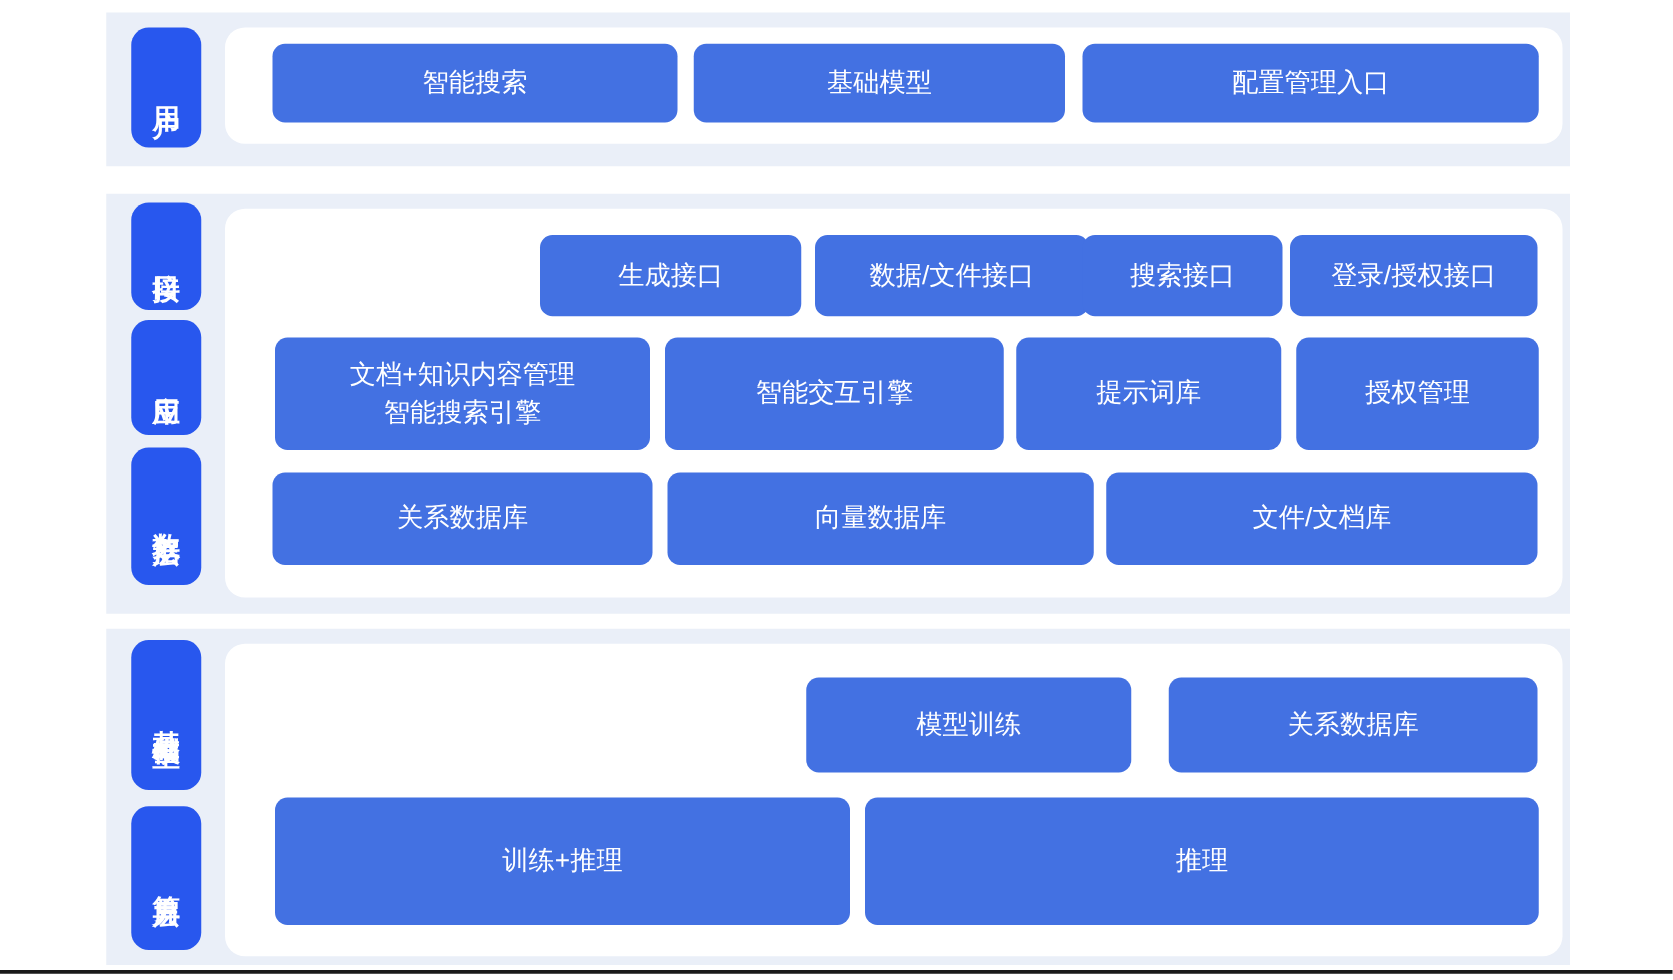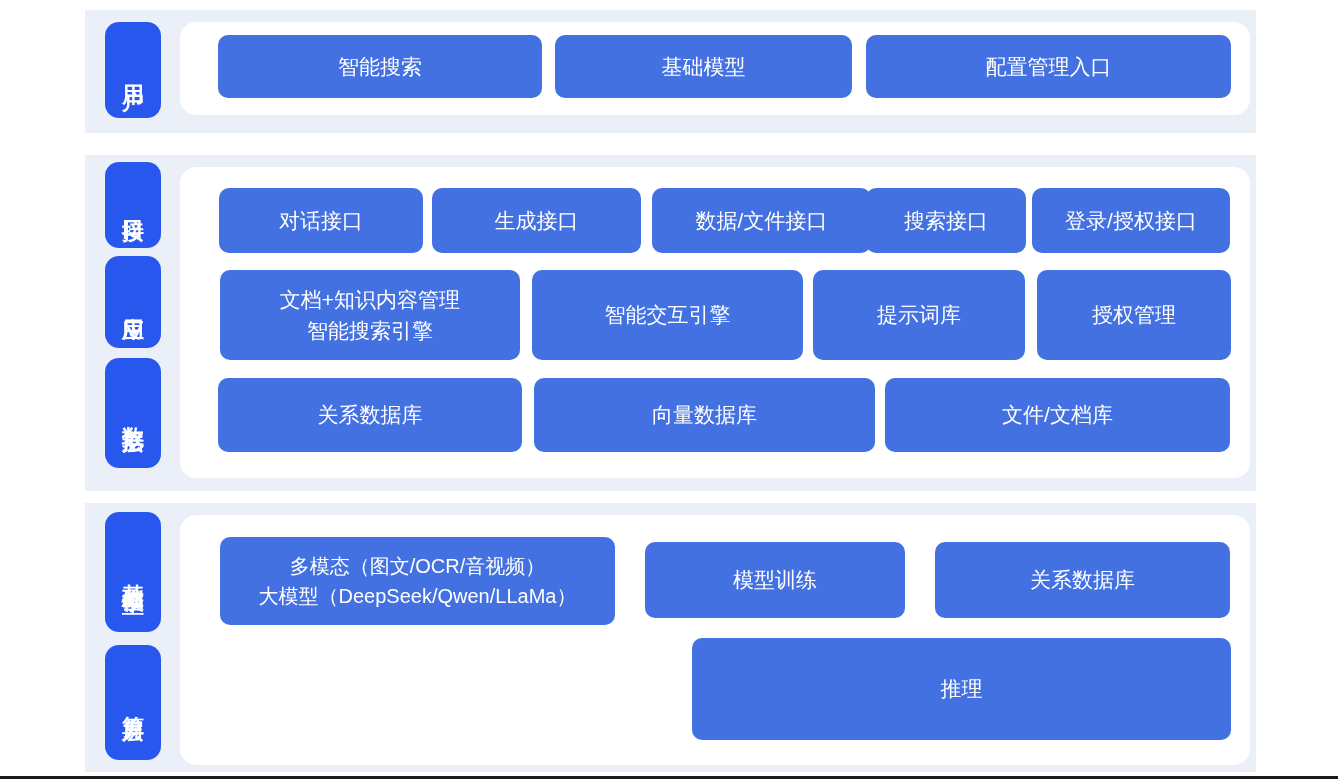--- a/index.html
+++ b/index.html
@@ -47,21 +47,20 @@
   <div class="side-label" style="top:162px;height:86px">
     <span class="vtext">接口</span>
   </div>
   <div class="side-label" style="top:256px;height:92px">
     <span class="vtext">应用</span>
   </div>
   <div class="side-label" style="top:358px;height:110px">
     <span class="vtext">数据层</span>
   </div>
 
-  <div class="box" style="left:219px;top:188px;width:204px;height:65px">对话接口</div>
   <div class="box" style="left:432px;top:188px;width:209px;height:65px">生成接口</div>
   <div class="box" style="left:652px;top:188px;width:219px;height:65px">数据/文件接口</div>
   <div class="box" style="left:866px;top:188px;width:160px;height:65px">搜索接口</div>
   <div class="box" style="left:220px;top:270px;width:300px;height:90px">文档+知识内容管理
 智能搜索引擎</div>
 
   <div class="box" style="left:1032px;top:188px;width:198px;height:65px">登录/授权接口</div>
   <div class="box" style="left:532px;top:270px;width:271px;height:90px">智能交互引擎</div>
   <div class="box" style="left:813px;top:270px;width:212px;height:90px">提示词库</div>
   <div class="box" style="left:1037px;top:270px;width:194px;height:90px">授权管理</div>
@@ -72,21 +71,20 @@
 
   <div class="band" style="top:503px;height:269px"></div>
   <div class="panel" style="left:180px;top:515px;width:1070px;height:250px"></div>
   <div class="side-label" style="top:512px;height:120px">
     <span class="vtext">基础模型</span>
   </div>
   <div class="side-label" style="top:645px;height:115px">
     <span class="vtext">算力层</span>
   </div>
 
-  <div class="box" style="left:220px;top:537px;width:395px;height:88px;font-size:20px">多模态（图文/OCR/音视频）
-大模型（DeepSeek/Qwen/LLaMa）</div>
   <div class="box" style="left:645px;top:542px;width:260px;height:76px">模型训练</div>
   <div class="box" style="left:935px;top:542px;width:295px;height:76px">关系数据库</div>
 
+  <div class="box" style="left:220px;top:638px;width:460px;height:102px">训练+推理</div>
   <div class="box" style="left:692px;top:638px;width:539px;height:102px">推理</div>
 
   <div class="bottom-line"></div>
 </div>
 
 </body></html>

